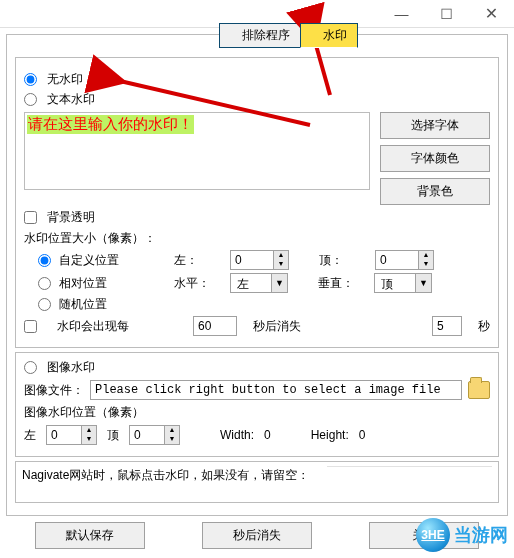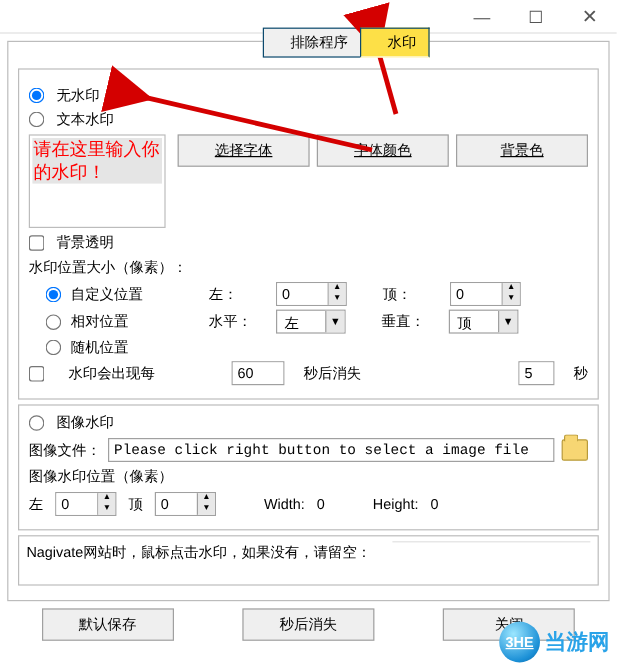--- a/index.html
+++ b/index.html
@@ -84,31 +84,31 @@
     gap: 10px;
     margin: 4px 0 4px 0;
   }
   .wm-textarea {
     flex: 1;
     height: 78px;
     border: 1px solid #bcbcbc;
     padding: 2px;
   }
   .wm-textarea .hl {
-    background: #e5e5e5;
+    background: #bef264;
     color: #ff0000;
     font-size: 15px;
     font-family: "SimSun","宋体",serif;
     padding: 0 1px;
     display: inline-block;
   }
   .side-btns {
     display: flex;
+    flex-direction: column;
     gap: 6px;
-    text-decoration: underline;
   }
   .winbtn {
     border: 1px solid #a0a0a0;
     background: #efefef;
     padding: 4px 12px;
     min-width: 110px;
     font-size: 12px;
     text-align: center;
     font-family: inherit;
   }

